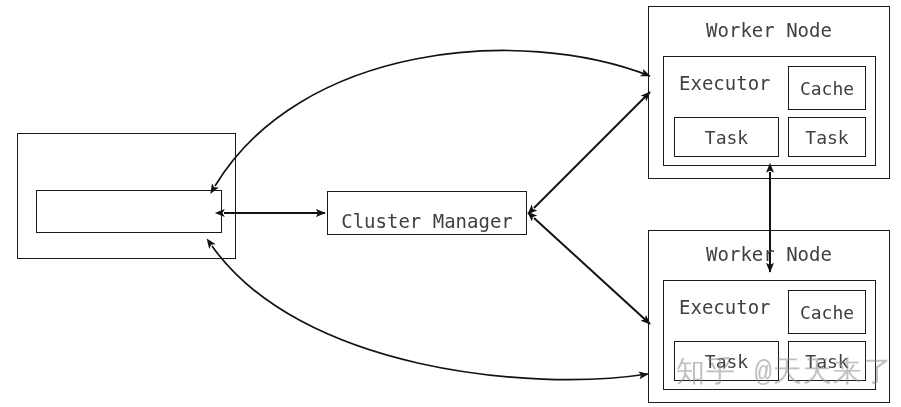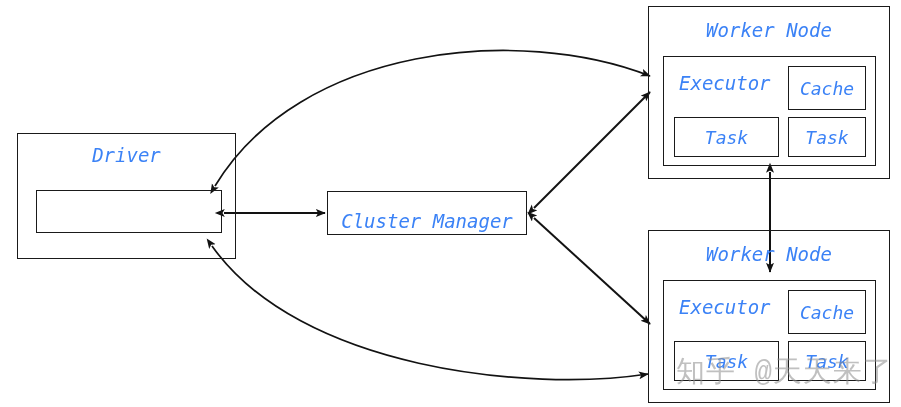--- a/index.html
+++ b/index.html
@@ -16,24 +16,23 @@
     font-family: "DejaVu Sans Mono", "Liberation Mono", monospace;
   }
   .box {
     position: absolute;
     border: 1.5px solid #1a1a1a;
     background: transparent;
     box-sizing: border-box;
   }
   .label {
     position: absolute;
-    color: #3b82f6;
+    color: #404040;
     white-space: nowrap;
     font-family: "DejaVu Sans Mono", "Liberation Mono", monospace;
-    font-style: italic;
   }
   .center-label {
     display: flex;
     align-items: center;
     justify-content: center;
     text-align: center;
   }
   
   #driver-box { left: 17px; top: 133px; width: 219px; height: 126px; }
   #driver-title { left: 17px; top: 140px; width: 219px; height: 30px; font-size: 19px; }
@@ -105,21 +104,20 @@
     <line x1="224" y1="213" x2="325" y2="213" stroke="#121212" stroke-width="2" marker-start="url(#ah-start)" marker-end="url(#ah)"></line>
 
     <line x1="534" y1="208" x2="650" y2="92" stroke="#121212" stroke-width="2" marker-start="url(#ah-start)" marker-end="url(#ah)"></line>
 
     <line x1="534" y1="218" x2="650" y2="324" stroke="#121212" stroke-width="2" marker-start="url(#ah-start)" marker-end="url(#ah)"></line>
 
     <line x1="770" y1="172" x2="770" y2="272" stroke="#121212" stroke-width="2" marker-start="url(#ah-start)" marker-end="url(#ah)"></line>
   </svg>
 
   <div class="box" id="driver-box"></div>
-  <div class="label center-label" id="driver-title">Driver</div>
   <div class="box" id="sparkcontext-box"></div>
 
   <div class="box" id="cluster-manager-box"></div>
   <div class="label center-label" id="cluster-manager-label">Cluster Manager</div>
 
   <div class="box" id="worker1-box"></div>
   <div class="label center-label" id="worker1-title">Worker Node</div>
   <div class="box" id="executor1-box"></div>
   <div class="label" id="executor1-label">Executor</div>
   <div class="box" id="cache1-box"></div>

